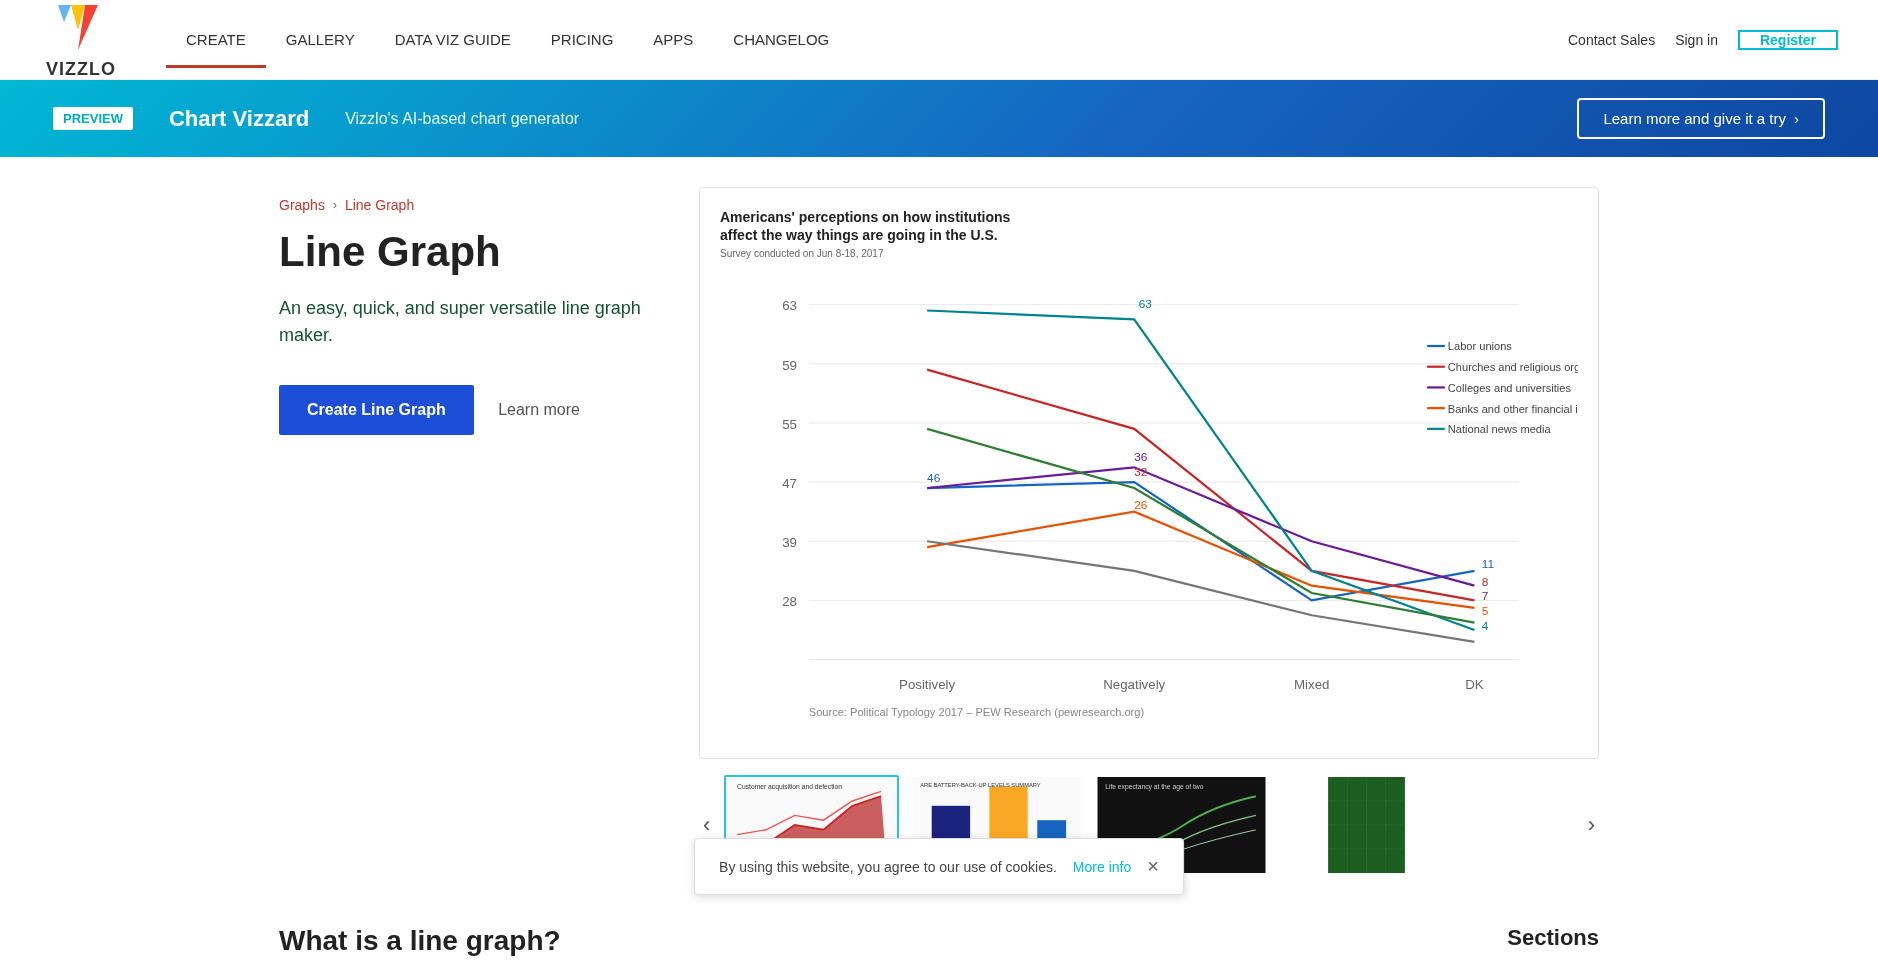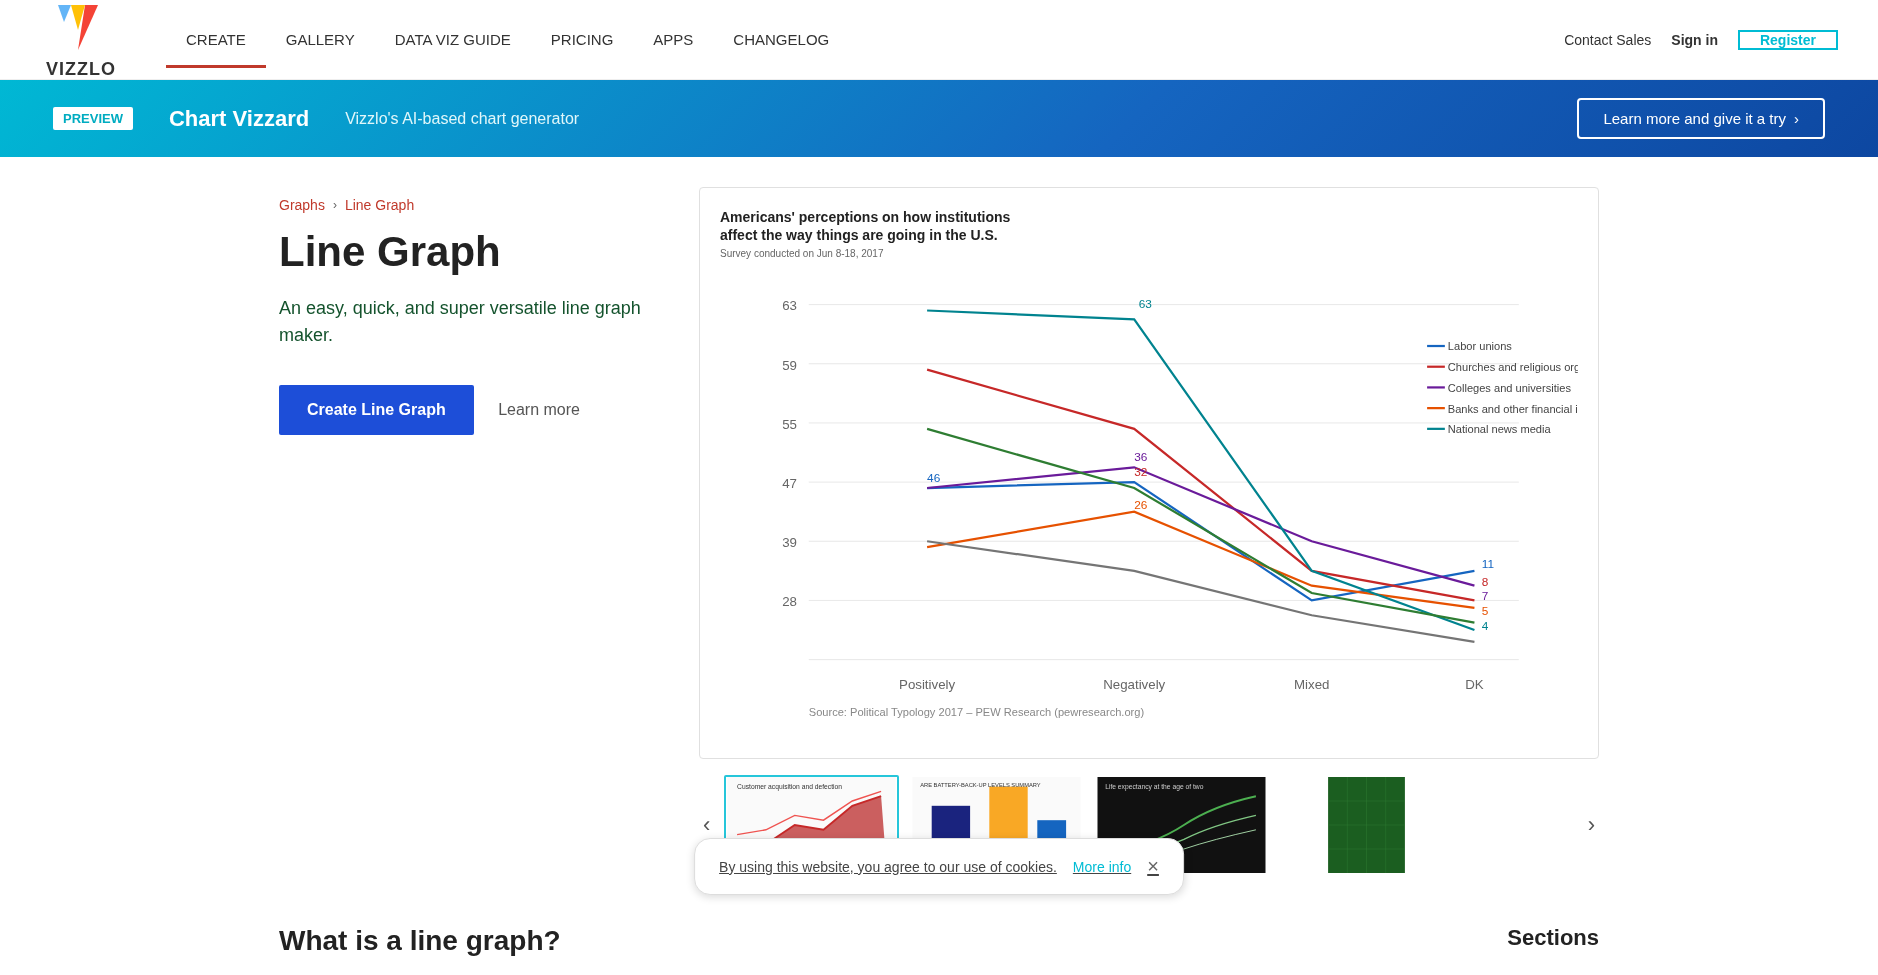--- a/index.html
+++ b/index.html
@@ -49,21 +49,21 @@
       right: 0;
       height: 3px;
       background: #c0392b;
     }
     .nav-right {
       display: flex;
       align-items: center;
       gap: 20px;
     }
     .nav-right .contact { font-size: 14px; color: #333; cursor: pointer; }
-    .nav-right .signin { font-size: 14px; color: #333; cursor: pointer; font-weight: bold; }
+    .nav-right .signin { font-size: 14px; color: #333; cursor: pointer; }
     .btn-register {
       border: 2px solid #00bcd4;
       color: #00bcd4;
       background: transparent;
       padding: 0 20px;
       font-size: 14px;
       font-weight: 600;
       cursor: pointer;
       border-radius: 0;
     }
@@ -229,31 +229,30 @@
     .thumb svg { width: 100%; height: 100%; }
 
     
     .cookie-banner {
       position: fixed;
       bottom: 80px;
       left: 50%;
       transform: translateX(-50%);
       background: #fff;
       border: 1px solid #ddd;
-      border-radius: 16px;
+      border-radius: 4px;
       padding: 16px 24px;
       display: flex;
       align-items: center;
       gap: 16px;
       font-size: 14px;
       color: #444;
       box-shadow: 0 2px 8px rgba(0,0,0,0.15);
       z-index: 100;
       white-space: nowrap;
-      text-decoration: underline;
     }
     .cookie-link { color: #00bcd4; cursor: pointer; text-decoration: none; }
     .cookie-close {
       background: none;
       border: none;
       font-size: 20px;
       cursor: pointer;
       color: #666;
     }
 

